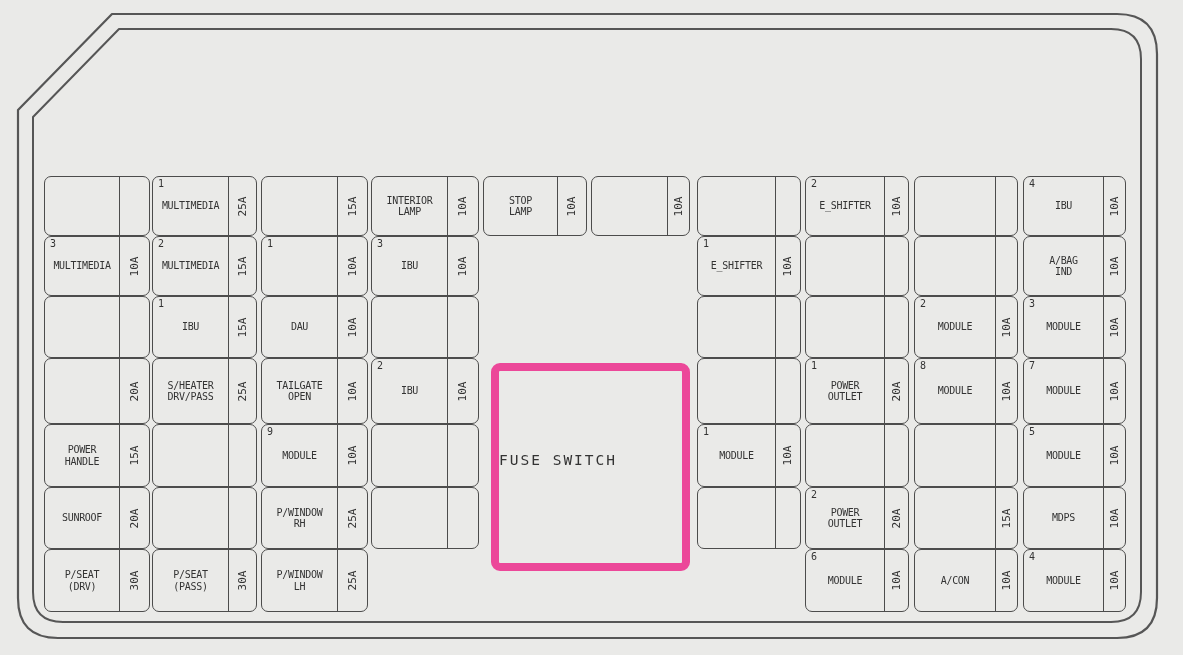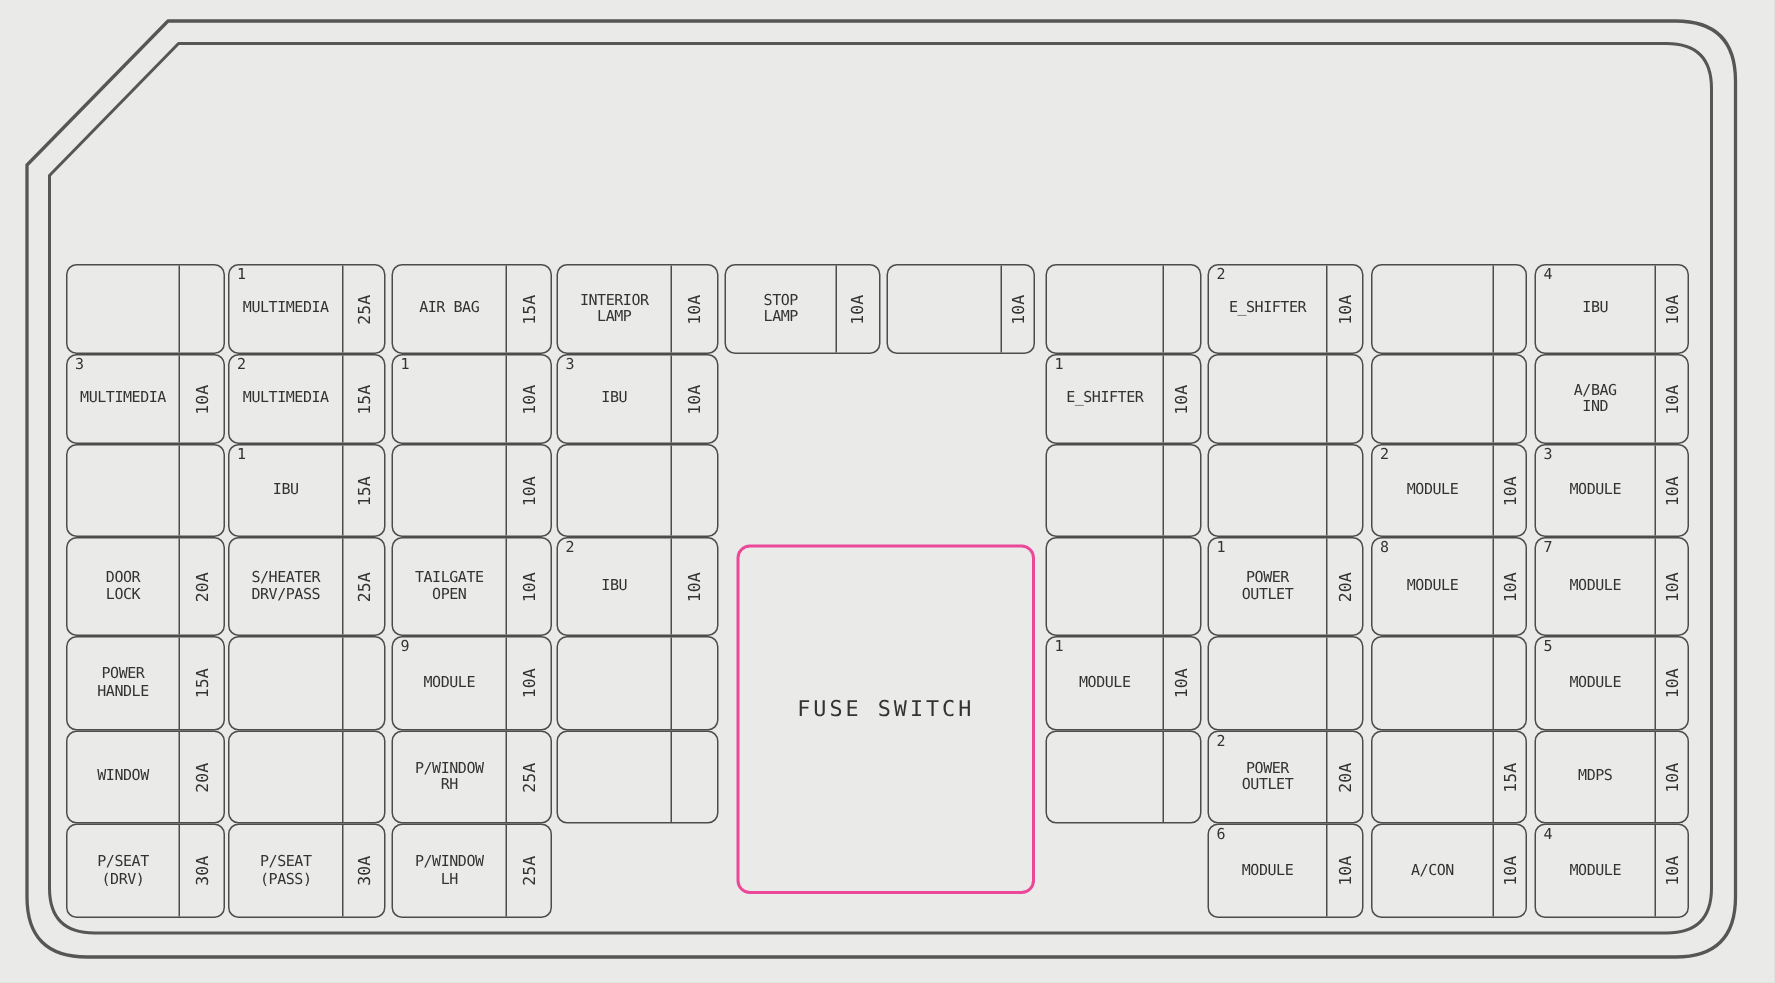--- a/index.html
+++ b/index.html
@@ -38,24 +38,24 @@
     box-sizing:border-box;
   }
   .amp span{
     transform:rotate(-90deg);
     font-size:11px;
     white-space:nowrap;
     letter-spacing:0px;
   }
   #fuse-switch{
     position:absolute;
-    left:491px;top:363px;width:199px;height:233px;
-    border:2px solid #ec4899;border-radius:9px;
+    left:491px;top:363px;width:199px;height:208px;
+    border:8px solid #ec4899;border-radius:9px;
     box-sizing:border-box;
-    display:flex;align-items:center;justify-content:center;
+    display:flex;align-items:center;
     padding-bottom:14px;
     font-size:14.5px;letter-spacing:2px;
   }
 </style>
 </head>
 <body>
 
 <div id="stage">
 
   <svg id="outline" width="1183" height="655" viewBox="0 0 1183 655">
@@ -71,21 +71,20 @@
         </div>
       </div>
       <div class="cell" style="left: 152px; top: 176px; width: 105px; height: 60px;">
         <div class="lab" style="width: 75px;">MULTIMEDIA</div>
         <span class="ix">1</span>
         <div class="amp" style="left: 74.5px; width: 29px;">
           <span>25A</span>
         </div>
       </div>
       <div class="cell" style="left: 261px; top: 176px; width: 107px; height: 60px;">
-        <div class="lab" style="width: 75px;">AIR BAG</div>
         <div class="amp" style="left: 74.5px; width: 31px;">
           <span>15A</span>
         </div>
       </div>
       <div class="cell" style="left: 371px; top: 176px; width: 108px; height: 60px;">
         <div class="lab" style="width: 75px;">INTERIOR
 LAMP</div>
         <div class="amp" style="left: 74.5px; width: 32px;">
           <span>10A</span>
         </div>
@@ -136,33 +135,32 @@
         </div>
       </div>
       <div class="cell" style="left: 152px; top: 296px; width: 105px; height: 62px;">
         <div class="lab" style="width: 75px;">IBU</div>
         <span class="ix">1</span>
         <div class="amp" style="left: 74.5px; width: 29px;">
           <span>15A</span>
         </div>
       </div>
       <div class="cell" style="left: 261px; top: 296px; width: 107px; height: 62px;">
+        <div class="lab" style="width: 75px;">DAU</div>
         <div class="amp" style="left: 74.5px; width: 31px;">
           <span>10A</span>
         </div>
       </div>
       <div class="cell" style="left: 371px; top: 296px; width: 108px; height: 62px;">
         <div class="lab" style="width: 75px;"></div>
         <div class="amp" style="left: 74.5px; width: 32px;">
           <span></span>
         </div>
       </div>
       <div class="cell" style="left: 44px; top: 358px; width: 106px; height: 66px;">
-        <div class="lab" style="width: 74px;">DOOR
-LOCK</div>
         <div class="amp" style="left: 73.5px; width: 31px;">
           <span>20A</span>
         </div>
       </div>
       <div class="cell" style="left: 152px; top: 358px; width: 105px; height: 66px;">
         <div class="lab" style="width: 75px;">S/HEATER
 DRV/PASS</div>
         <div class="amp" style="left: 74.5px; width: 29px;">
           <span>25A</span>
         </div>
@@ -201,21 +199,21 @@
           <span>10A</span>
         </div>
       </div>
       <div class="cell" style="left: 371px; top: 424px; width: 108px; height: 63px;">
         <div class="lab" style="width: 75px;"></div>
         <div class="amp" style="left: 74.5px; width: 32px;">
           <span></span>
         </div>
       </div>
       <div class="cell" style="left: 44px; top: 487px; width: 106px; height: 62px;">
-        <div class="lab" style="width: 74px;">WINDOW</div>
+        <div class="lab" style="width: 74px;">SUNROOF</div>
         <div class="amp" style="left: 73.5px; width: 31px;">
           <span>20A</span>
         </div>
       </div>
       <div class="cell" style="left: 152px; top: 487px; width: 105px; height: 62px;">
         <div class="lab" style="width: 75px;"></div>
         <div class="amp" style="left: 74.5px; width: 29px;">
           <span></span>
         </div>
       </div>

